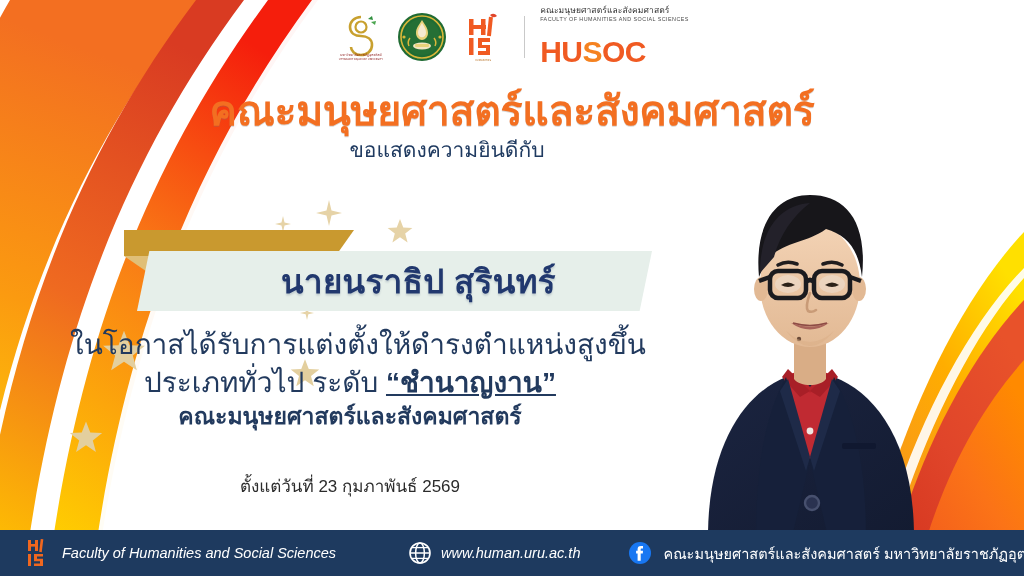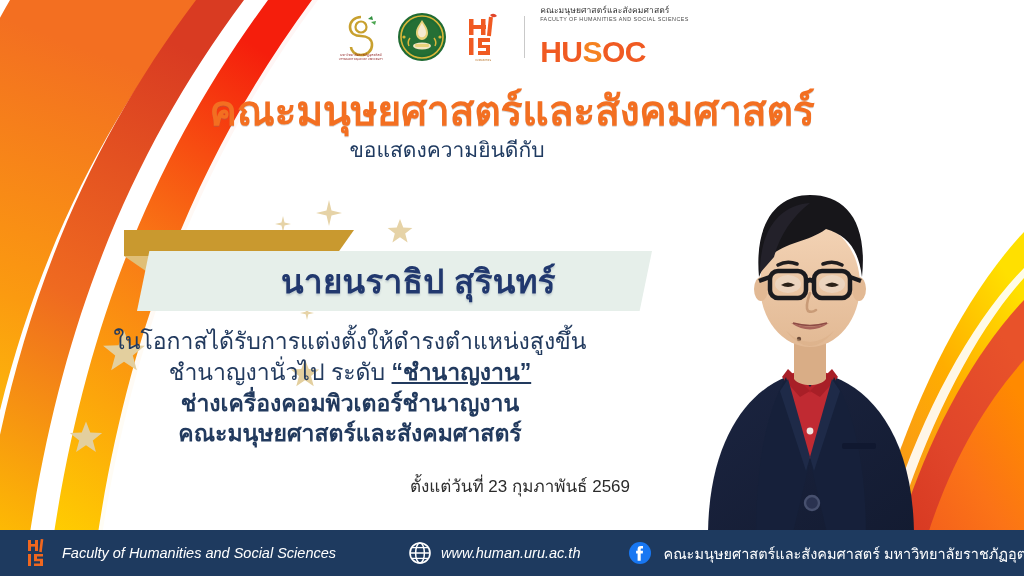--- a/index.html
+++ b/index.html
@@ -85,26 +85,26 @@
     text-shadow:0 2px 2px rgba(30,50,90,0.18);
     margin-left:48px;
   }
 
   
   .body-copy {
     position:absolute; left:70px; top:326px; width:560px;
     text-align:center; color:#223a5e; z-index:5;
   }
   .body-line { line-height:1.34; white-space:nowrap; }
-  .line-reg { font-size:23px; font-weight:normal; }
+  .line-reg { font-size:28px; font-weight:normal; }
   .line-bold { font-size:23px; font-weight:bold; }
   .inline-bold { font-weight:bold;text-decoration:underline; }
   .date-line {
     position:absolute; left:70px; top:472px; width:560px;
-    text-align:right; font-size:17px; color:#2b2b2b; z-index:5;
+    text-align:center; font-size:17px; color:#2b2b2b; z-index:5;
     white-space:nowrap;
   }
 
   
   .portrait {
     position:absolute; right:64px; bottom:39px;
     width:300px; height:412px; z-index:4;
   }
 
   
@@ -279,23 +279,22 @@
 
   <div class="gold-tab"></div>
   <div class="gold-fold"></div>
   <div class="name-ribbon">
     <span class="name-text">นายนราธิป  สุรินทร์</span>
   </div>
 
   <div class="body-copy">
     <div class="body-line line-reg">ในโอกาสได้รับการแต่งตั้งให้ดำรงตำแหน่งสูงขึ้น</div>
     <div class="body-line line-reg">
-      <span>ชำนาญงานั่วไป ระดับ </span><span class="inline-bold">“ชำนาญงาน”</span>
-    </div>
-    <div class="body-line line-bold">ช่างเครื่องคอมพิวเตอร์ชำนาญงาน</div>
+      <span>ประเภททั่วไป ระดับ </span><span class="inline-bold">“ชำนาญงาน”</span>
+    </div>
     <div class="body-line line-bold">คณะมนุษยศาสตร์และสังคมศาสตร์</div>
   </div>
   <div class="date-line">ตั้งแต่วันที่ 23 กุมภาพันธ์  2569</div>
 
   <div class="portrait">
     <svg viewBox="0 0 300 412" width="300" height="412" xmlns="http://www.w3.org/2000/svg">
       <defs>
         <linearGradient id="skin" x1="0" y1="0" x2="0" y2="1">
           <stop offset="0%" stop-color="#f3d3b5"></stop>
           <stop offset="100%" stop-color="#e2b994"></stop>

